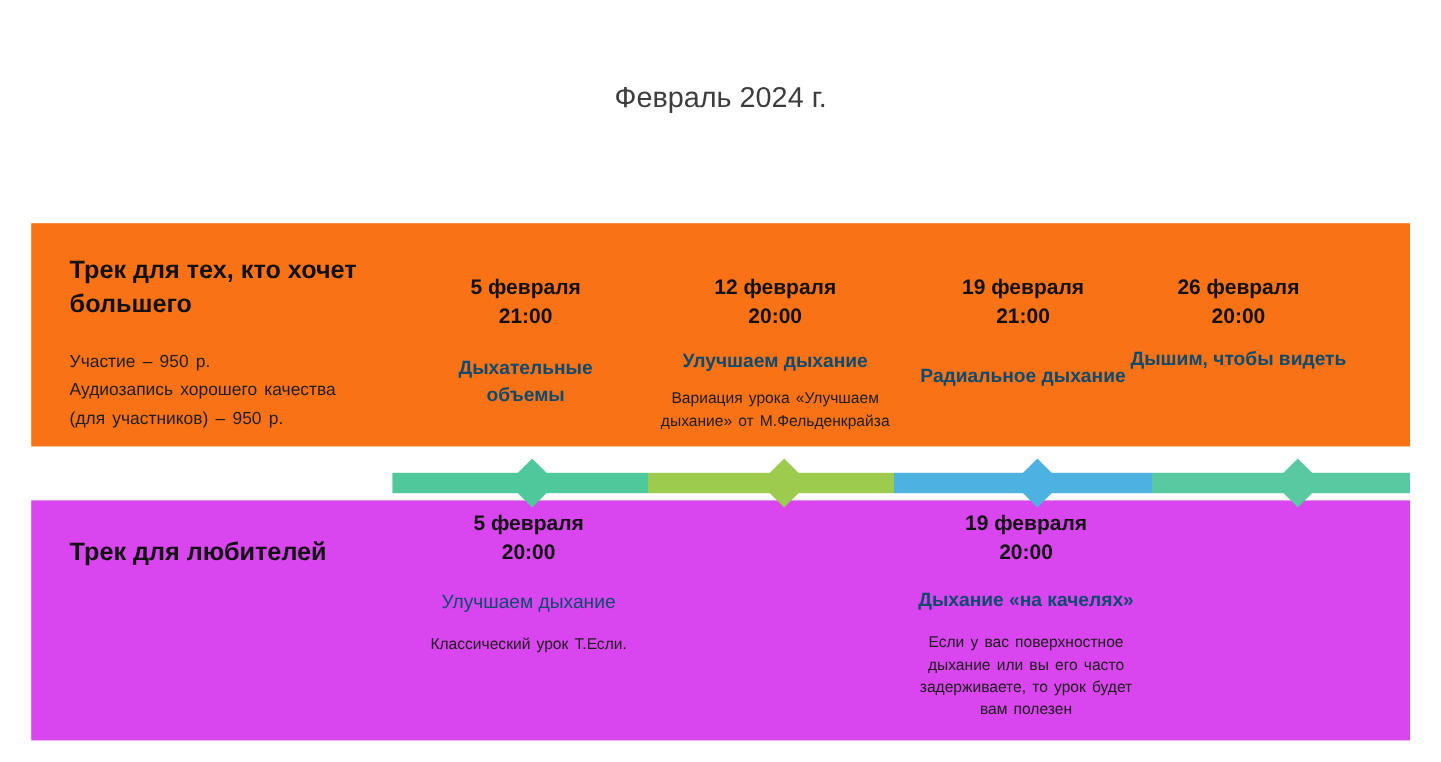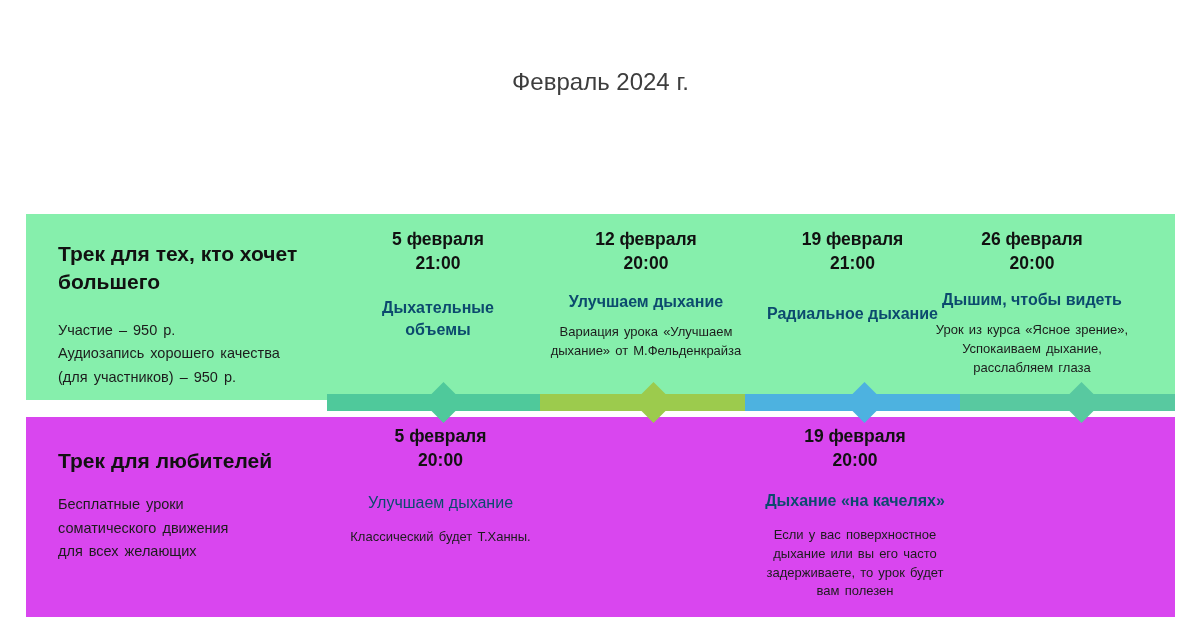--- a/index.html
+++ b/index.html
@@ -36,23 +36,23 @@
   }
 
   
   .band {
     position: absolute;
     left: 26px;
     width: 1149px;
     box-sizing: border-box;
   }
   .band-pro {
-    top: 214px;
+    top: 186px;
     height: 186px;
-    background: #86efac;
+    background: #f97316;
   }
   .band-amateur {
     top: 417px;
     height: 200px;
     background: #d946ef;
   }
 
   .band-label {
     position: absolute;
     left: 32px;
@@ -169,23 +169,20 @@
     <div class="band-title">Трек для тех, кто хочет большего</div>
     <div class="band-desc" style="white-space: pre-line;">Участие – 950 р.
 Аудиозапись  хорошего качества
 (для участников) – 950 р.</div>
   </div>
 </div>
 
 <div class="band band-amateur">
   <div class="band-label">
     <div class="band-title">Трек для любителей</div>
-    <div class="band-desc" style="white-space: pre-line;">Бесплатные уроки
-соматического движения
-для  всех желающих</div>
   </div>
 </div>
 
 <div class="timeline">
   <div class="seg seg1"></div>
   <div class="seg seg2"></div>
   <div class="seg seg3"></div>
   <div class="seg seg4"></div>
   <div class="marker m1"></div>
   <div class="marker m2"></div>
@@ -211,28 +208,27 @@
   <div class="ev-date">19 февраля</div>
   <div class="ev-time">21:00</div>
   <div class="ev-name">Радиальное дыхание</div>
   <div class="ev-note"></div>
 </div>
 
 <div class="event ev-pro-4">
   <div class="ev-date">26 февраля</div>
   <div class="ev-time">20:00</div>
   <div class="ev-name">Дышим, чтобы видеть</div>
-  <div class="ev-note">Урок из курса «Ясное  зрение», Успокаиваем дыхание, расслабляем глаза</div>
 </div>
 
 <div class="event ev-am-1">
   <div class="ev-date">5 февраля</div>
   <div class="ev-time">20:00</div>
   <div class="ev-name">Улучшаем дыхание</div>
-  <div class="ev-note">Классический будет Т.Ханны.</div>
+  <div class="ev-note">Классический урок Т.Если.</div>
 </div>
 
 <div class="event ev-am-2">
   <div class="ev-date">19 февраля</div>
   <div class="ev-time">20:00</div>
   <div class="ev-name">Дыхание «на качелях»</div>
   <div class="ev-note">Если у вас поверхностное дыхание или вы его часто задерживаете,  то урок будет вам полезен</div>
 </div>
 
 </body></html>

